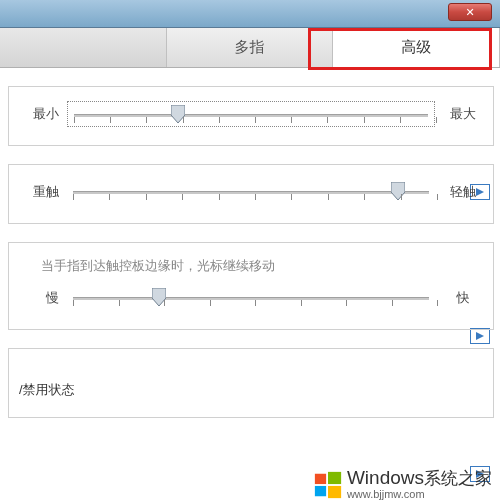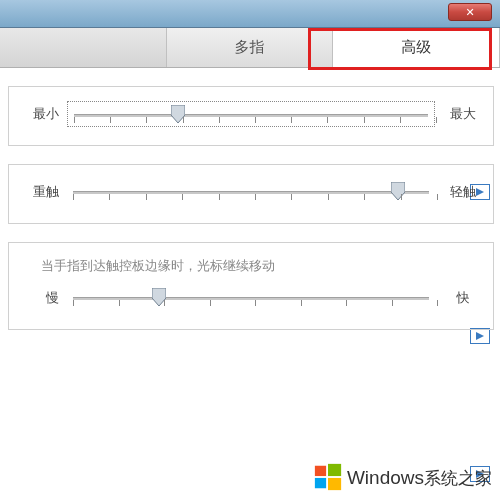--- a/index.html
+++ b/index.html
@@ -148,21 +148,21 @@
   font-size: 13px;
   color: #333;
   padding: 18px 0 0 0;
 }
 
 .watermark {
   position: absolute;
   left: 0; right: 0; bottom: 0;
   height: 46px;
   display: flex;
-  align-items: center;
+  align-items: flex-end;
   justify-content: flex-end;
   padding-right: 8px;
   background: transparent;
   gap: 4px;
 }
 .wm-logo {
   width: 30px; height: 30px;
 }
 .wm-text-main {
   font-size: 19px;
@@ -291,30 +291,34 @@
           <div class="lbl-right">快</div>
         </div>
       </div>
       <div class="play-icon play-pos3">
         <svg width="10" height="10" viewBox="0 0 10 10">
             <polygon points="1,1 9,5 1,9" fill="#3a7ac0"></polygon>
           </svg>
       </div>
     </div>
 
+    <div class="group" style="min-height:64px">
+      <div class="status-label">/禁用状态</div>
+    </div>
 
   </div>
 
   <div class="watermark">
     <svg class="wm-logo" viewBox="0 0 32 32">
       <rect x="2" y="4" width="12" height="11" fill="#f25022"></rect>
       <rect x="16" y="2" width="14" height="13" fill="#7fba00"></rect>
       <rect x="2" y="17" width="12" height="11" fill="#00a4ef"></rect>
       <rect x="16" y="17" width="14" height="13" fill="#ffb900"></rect>
     </svg>
     <div class="wm-stack">
       <div>
         <span class="wm-text-main">Windows</span><span class="wm-text-main" style="font-size:17px">系统之家</span>
       </div>
+      <div class="wm-text-sub">www.bjjmw.com</div>
     </div>
   </div>
 
 </div>
 
 </body></html>

